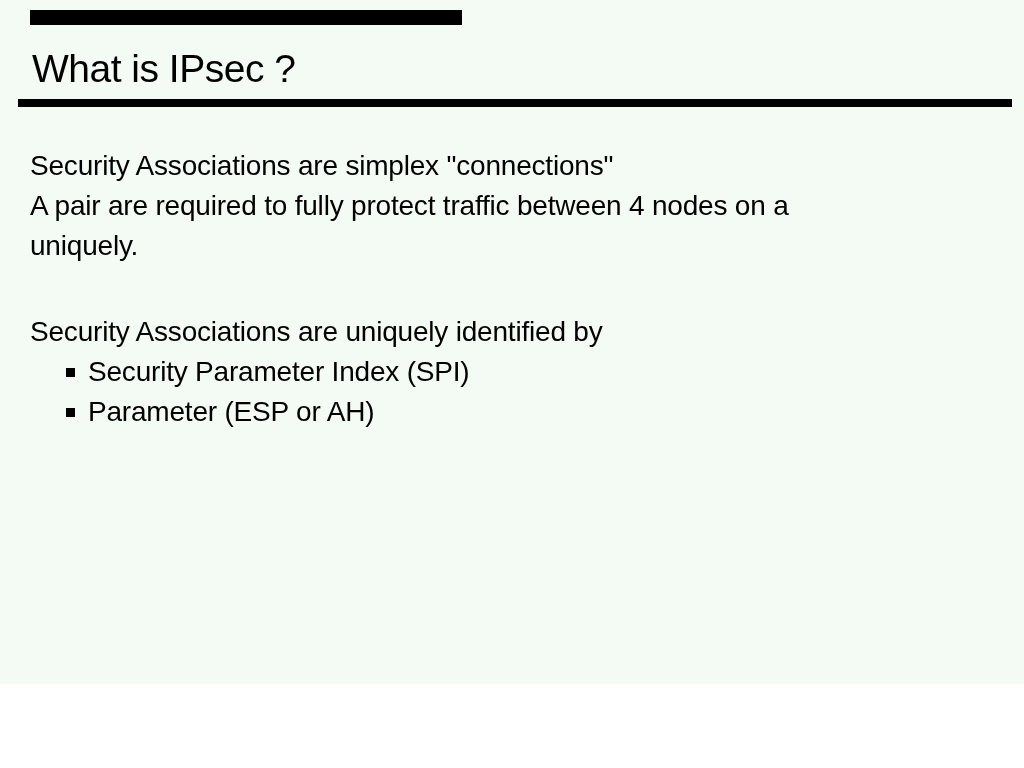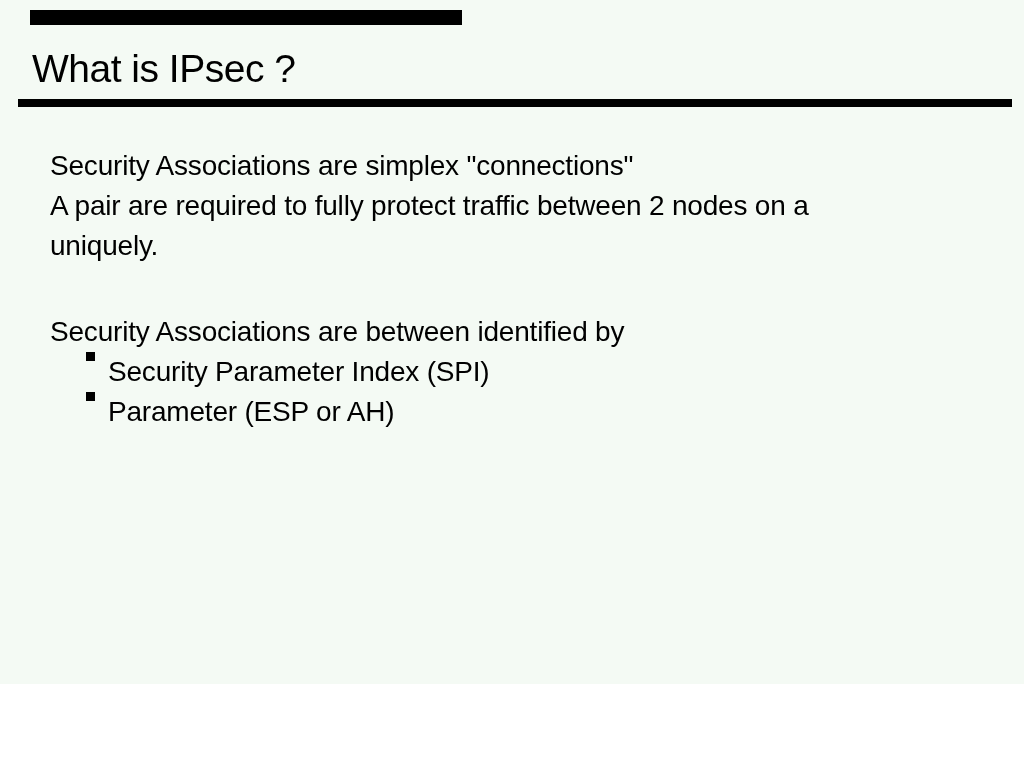--- a/index.html
+++ b/index.html
@@ -44,31 +44,31 @@
     background: #000000;
   }
   .body {
     position: absolute;
     left: 30px;
     top: 146px;
     width: 960px;
     font-size: 28px;
     line-height: 40px;
     letter-spacing: -0.2px;
-    margin-left: 20px;
   }
   .body .line {
     height: 40px;
     white-space: nowrap;
   }
   .para-gap {
     height: 46px;
   }
   .bullet-item {
     display: flex;
+    align-items: center;
     height: 40px;
   }
   .sq-bullet {
     flex: none;
     width: 9px;
     height: 9px;
     background: #000000;
     margin-left: 36px;
     margin-right: 13px;
   }
@@ -83,26 +83,26 @@
 
   <div class="deco-bar top"></div>
 
   <h1 class="title">What is IPsec ?</h1>
 
   <div class="title-rule"></div>
 
   <div class="body">
 
     <div class="line">Security Associations are simplex "connections"</div>
-    <div class="line">A pair are required to fully protect traffic between 2 nodes on a</div>
+    <div class="line">A pair are required to fully protect traffic between 4 nodes on a</div>
     <div class="line">uniquely.</div>
 
     <div class="para-gap"></div>
 
-    <div class="line">Security Associations are between identified by</div>
+    <div class="line">Security Associations are uniquely identified by</div>
 
     <div class="bullet-list">
 
       <div class="bullet-item">
         <span class="sq-bullet"></span>
         <span class="bullet-label">Security Parameter Index (SPI)</span>
       </div>
 
 
       <div class="bullet-item">

